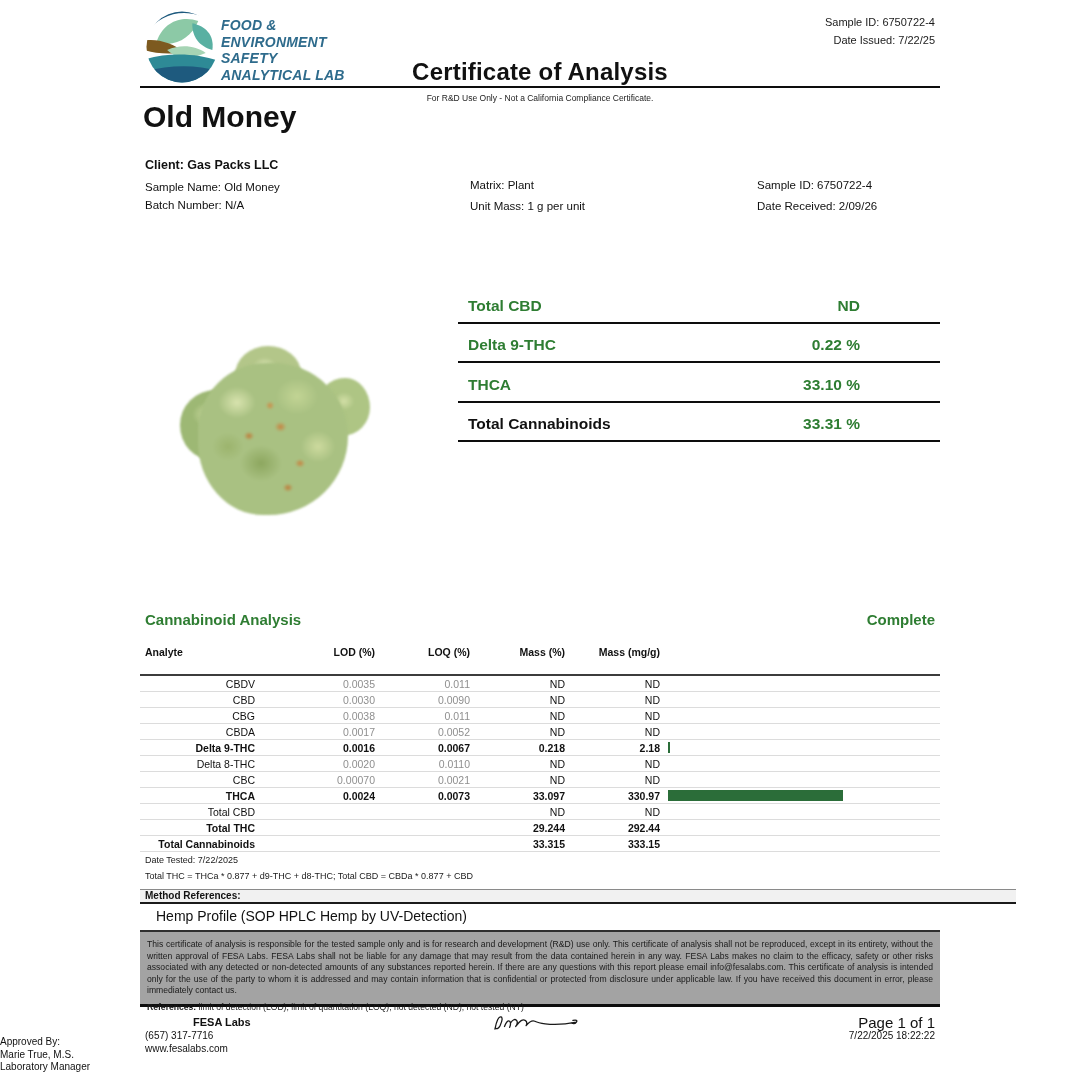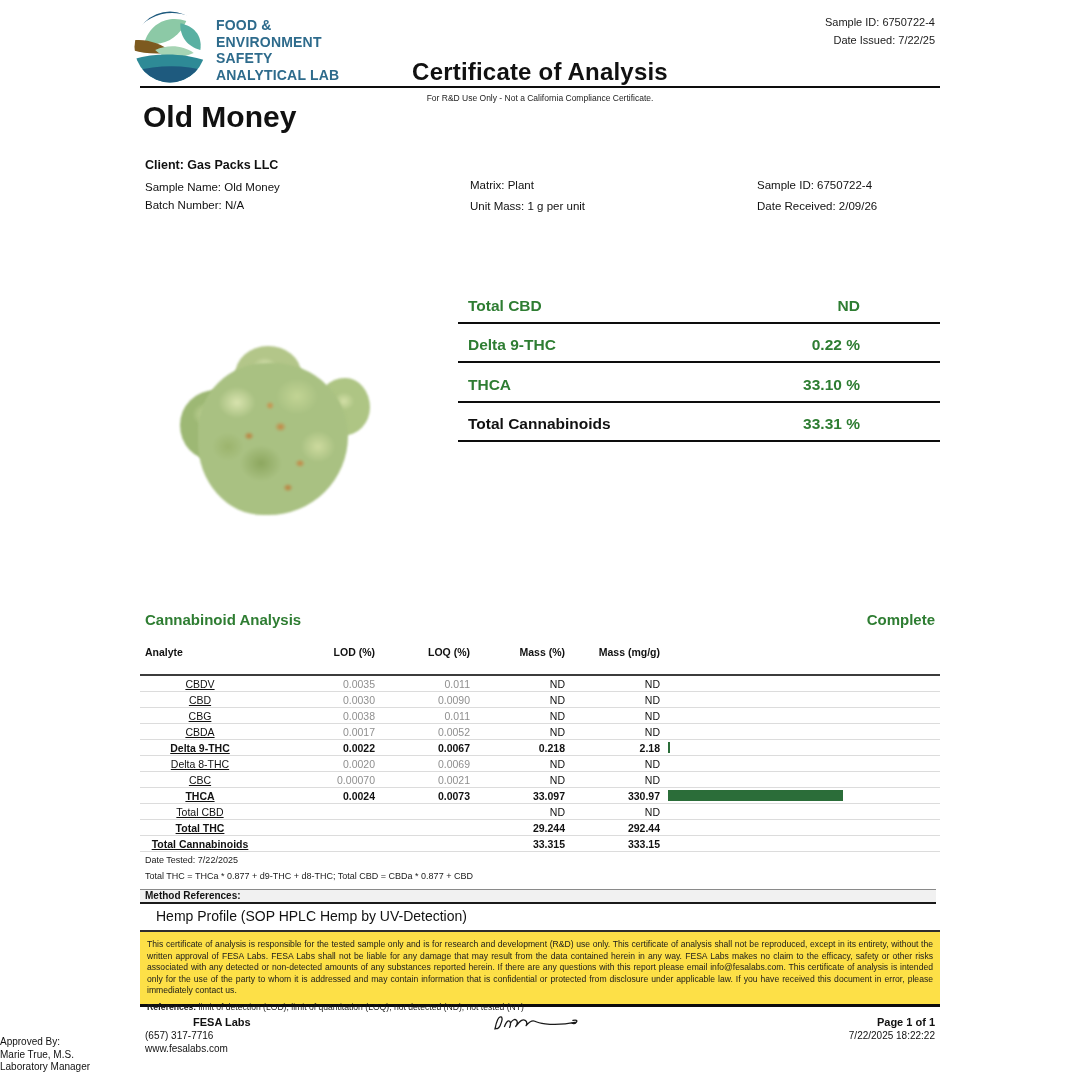--- a/index.html
+++ b/index.html
@@ -1,20 +1,20 @@
 <!DOCTYPE html>
 <html><head>
 <meta charset="utf-8">
 <style>
   * { margin:0; padding:0; box-sizing:border-box; }
   html,body { width:1080px; height:1080px; background:#ffffff; font-family:"Liberation Sans", sans-serif; color:#111; }
   .page { position:absolute; inset:0; width:1080px; height:1080px; background:#fff; overflow:hidden; }
 
   
-  .logo-wrap { position:absolute; left:133px; top:10px; display:flex; gap:9px; }
+  .logo-wrap { position:absolute; left:145px; top:10px; display:flex; gap:2px;font-style:italic; }
   .logo-svg { width:74px; height:74px; }
   .logo-text { margin-top:7px; font-size:14px; font-weight:bold; color:#2e6b8c; line-height:16.5px; letter-spacing:.2px; }
   .header-meta { position:absolute; right:145px; top:13px; text-align:right; font-size:11px; line-height:18px; color:#1a1a1a; }
   .coa-title { position:absolute; left:0; right:0; top:58px; text-align:center; font-size:24px; font-weight:bold; letter-spacing:.2px; }
   .header-rule { position:absolute; left:140px; right:140px; top:86px; height:2px; background:#0d0d0d; }
   .coa-subtitle { position:absolute; left:0; right:0; top:93px; text-align:center; font-size:8.5px; color:#222; }
 
   .product-title { position:absolute; left:143px; top:100px; font-size:30px; font-weight:bold; }
 
   .client-block { position:absolute; left:145px; top:156px; font-size:11.5px; line-height:18px; }
@@ -55,45 +55,45 @@
   .sum-label { position:absolute; left:10px; bottom:7px; font-size:15.5px; font-weight:bold; color:#2e7d32; }
   .sum-label.dark { color:#111; }
   .sum-value { position:absolute; right:80px; bottom:7px; font-size:15.5px; font-weight:bold; color:#2e7d32; }
 
   
   .section-head { position:absolute; left:145px; right:145px; top:611px; display:flex; justify-content:space-between; font-size:15px; font-weight:bold; color:#2e7d32; }
   .analyte-table { position:absolute; left:140px; top:644px; width:800px; border-collapse:collapse; font-size:10.5px; }
   .analyte-table th { font-weight:bold; text-align:right; padding:2px 0 16px; border-bottom:2px solid #3c3c3c; white-space:nowrap; }
   .analyte-table th.c-an { text-align:left; padding-left:5px; }
   .analyte-table td { padding:1.5px 0; border-bottom:1px solid #dcdcdc; text-align:right; white-space:nowrap; height:15px; }
-  .analyte-table td.c-an { text-align:center; padding-left:5px;text-decoration:underline; }
+  .analyte-table td.c-an { text-align:right; padding-left:5px; }
   .col-an{width:115px} .col-lod{width:120px} .col-loq{width:95px} .col-mpct{width:95px} .col-mmg{width:95px} .col-bar{width:280px}
   .analyte-table tr.bold td { font-weight:bold; }
   .analyte-table td.gray { color:#8f8f8f; }
   .c-bar { text-align:left !important; }
   .c-bar .bar { height:11px; background:#2b6d39; margin-left:8px; }
 
   .date-tested { position:absolute; left:145px; top:855px; font-size:9px; color:#1a1a1a; }
   .formula { position:absolute; left:145px; top:871px; font-size:9px; color:#1a1a1a; }
 
-  .method-bar { position:absolute; left:140px; top:889px; width:796px; height:15px; background:#f1f1f1; border-top:1px solid #8a8a8a; border-bottom:2px solid #1a1a1a; font-size:10px; font-weight:bold; line-height:12px; padding-left:5px; }
+  .method-bar { position:absolute; left:140px; top:889px; width:876px; height:15px; background:#f1f1f1; border-top:1px solid #8a8a8a; border-bottom:2px solid #1a1a1a; font-size:10px; font-weight:bold; line-height:12px; padding-left:5px; }
   .method-ref { position:absolute; left:156px; top:908px; font-size:14px; }
 
   
-  .disclaimer { position:absolute; left:140px; top:930px; width:800px; height:77px; background:#fde047; border-top:2px solid #2e2e2e; border-bottom:3px solid #0d0d0d; padding:7px 7px 0; font-size:8.6px; line-height:11.6px; color:#1a1a1a; text-align:justify; }
+  .disclaimer { position:absolute; left:140px; top:930px; width:800px; height:77px; background:#a3a3a3; border-top:2px solid #2e2e2e; border-bottom:3px solid #0d0d0d; padding:7px 7px 0; font-size:8.6px; line-height:11.6px; color:#1a1a1a; text-align:justify; }
   .disclaimer .refs { margin-top:5px; text-align:left; }
   .disclaimer b { font-weight:bold; }
 
   
   .f-left { position:absolute; left:145px; top:1016px; font-size:10px; line-height:13px; }
   .f-left .lab { font-size:11px; font-weight:bold;margin-left:48px; }
   .f-center { position:absolute; left:0; right:0; top:1010px; font-size:10px; line-height:12.5px; }
   .sig-svg { display:block; margin:0 auto; width:120px; height:26px; }
   .f-right { position:absolute; right:145px; top:1016px; text-align:right; font-size:10px; line-height:13px; }
-  .f-right .page-num { font-size:11px; font-weight:bold; }
+  .f-right .page-num { font-size:15px; font-weight:normal; }
 </style>
 </head>
 <body>
 
 <div class="page">
 
   <div class="logo-wrap">
     <svg class="logo-svg" viewBox="0 0 100 100">
       <defs>
           <clipPath id="lc">
@@ -222,32 +222,32 @@
         <tr>
           <td class="c-an">CBDA</td>
           <td class="c-num gray">0.0017</td>
           <td class="c-num gray">0.0052</td>
           <td class="c-num">ND</td>
           <td class="c-num">ND</td>
           <td class="c-bar"></td>
         </tr>
         <tr class="bold">
           <td class="c-an">Delta 9-THC</td>
-          <td class="c-num">0.0022</td>
+          <td class="c-num">0.0016</td>
           <td class="c-num">0.0067</td>
           <td class="c-num">0.218</td>
           <td class="c-num">2.18</td>
           <td class="c-bar">
             <div class="bar" style="width: 2px;"></div>
           </td>
         </tr>
         <tr>
           <td class="c-an">Delta 8-THC</td>
           <td class="c-num gray">0.0020</td>
-          <td class="c-num gray">0.0069</td>
+          <td class="c-num gray">0.0110</td>
           <td class="c-num">ND</td>
           <td class="c-num">ND</td>
           <td class="c-bar"></td>
         </tr>
         <tr>
           <td class="c-an">CBC</td>
           <td class="c-num gray">0.00070</td>
           <td class="c-num gray">0.0021</td>
           <td class="c-num">ND</td>
           <td class="c-num">ND</td>

